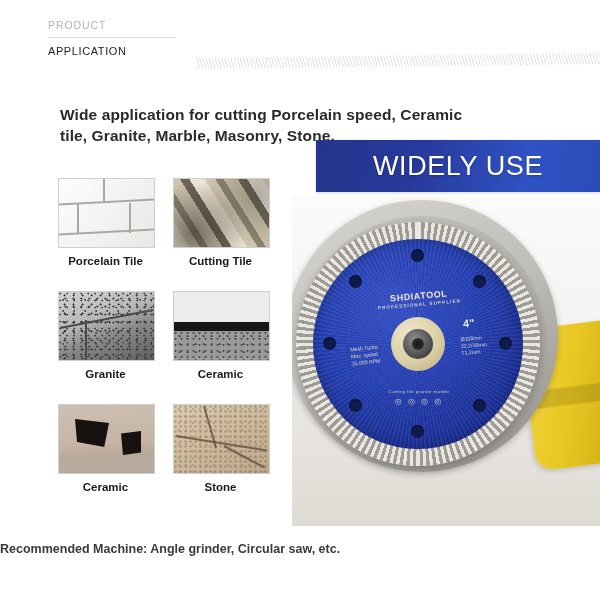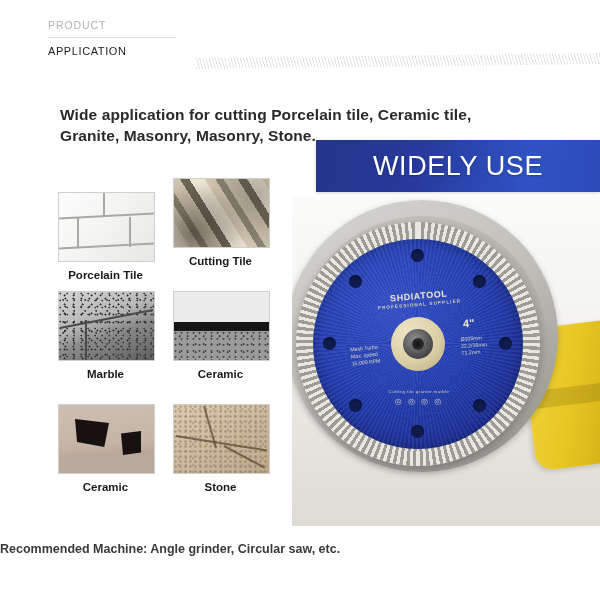--- a/index.html
+++ b/index.html
@@ -121,29 +121,29 @@
 
   <div class="header">
     <div class="nav">
       <div class="product">PRODUCT</div>
       <div class="divider"></div>
       <div class="application">APPLICATION</div>
     </div>
     <div class="hatch"></div>
   </div>
 
-  <div class="headline">Wide application for cutting Porcelain tile, Ceramic tile, Granite, Masonry, Masonry, Stone.</div>
+  <div class="headline">Wide application for cutting Porcelain speed, Ceramic tile, Granite, Marble, Masonry, Stone.</div>
 
   <div class="banner">
     <span>WIDELY USE</span>
   </div>
 
   <div class="grid">
 
-    <div class="cell" style="left:0;top:14px;">
+    <div class="cell" style="left:0;top:0;">
       <div class="thumb">
         <div class="tex-porcelain">
           <i style="left:0;top:22px;width:95px;height:1.5px;transform:rotate(-3deg);"></i>
           <i style="left:0;top:52px;width:95px;height:1.5px;transform:rotate(-3deg);"></i>
           <i style="left:44px;top:0;width:1.5px;height:24px;"></i>
           <i style="left:18px;top:24px;width:1.5px;height:30px;"></i>
           <i style="left:70px;top:24px;width:1.5px;height:30px;"></i>
         </div>
       </div>
       <div class="caption">Porcelain Tile</div>
@@ -156,21 +156,21 @@
       <div class="caption">Cutting Tile</div>
     </div>
 
     <div class="cell" style="left:0;top:113px;">
       <div class="thumb">
         <div class="tex-granite">
           <i style="left:0;top:26px;width:95px;height:2px;transform:rotate(-11deg);"></i>
           <i style="left:26px;top:28px;width:2px;height:40px;"></i>
         </div>
       </div>
-      <div class="caption">Marble</div>
+      <div class="caption">Granite</div>
     </div>
 
     <div class="cell" style="left:115px;top:113px;">
       <div class="thumb">
         <div class="tex-marble"></div>
       </div>
       <div class="caption">Ceramic</div>
     </div>
 
     <div class="cell" style="left:0;top:226px;">

